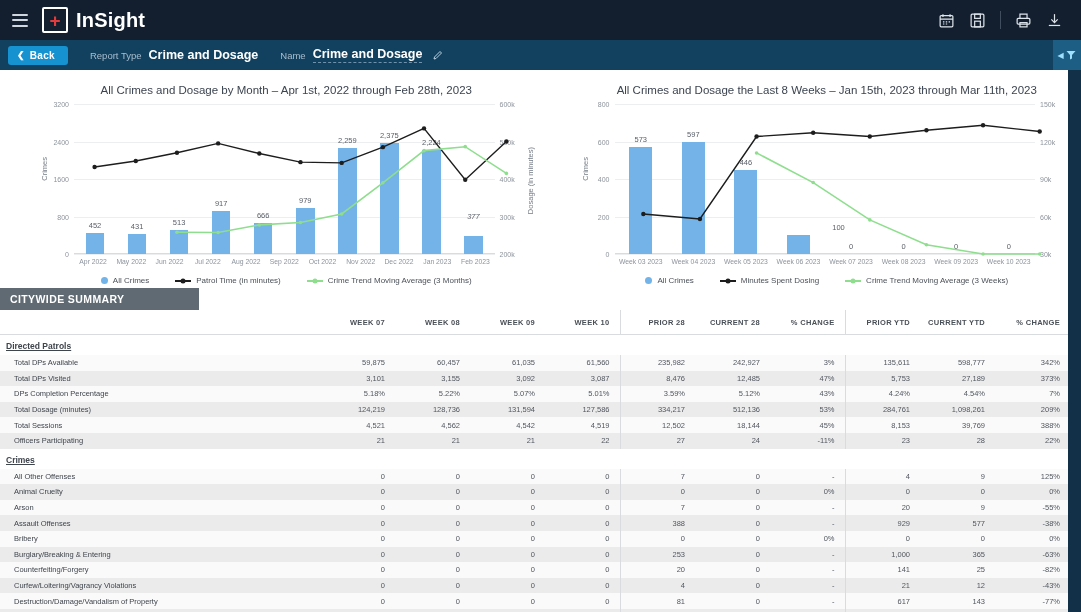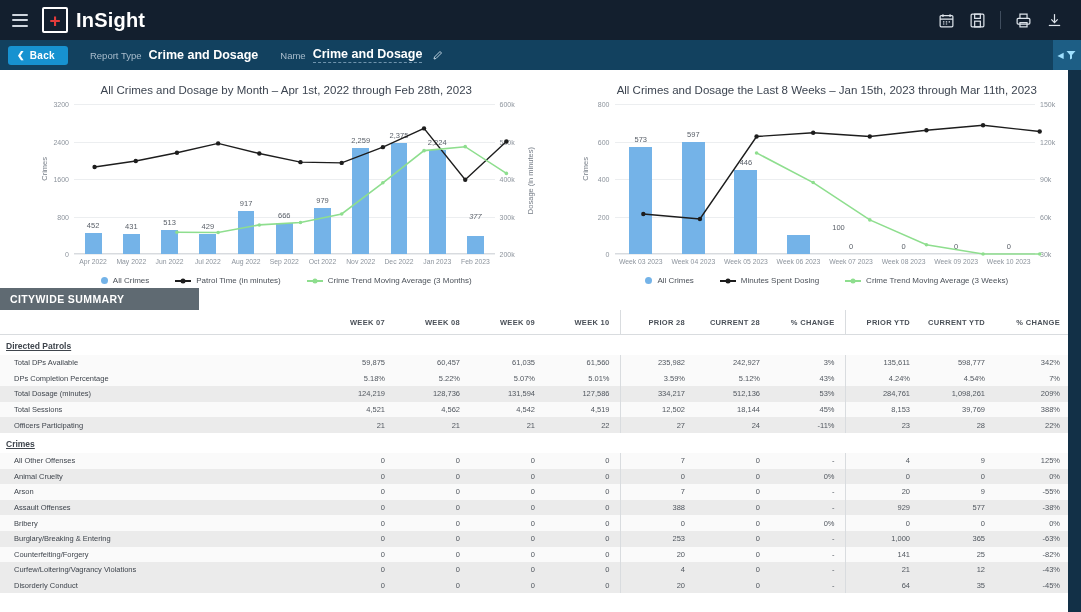--- a/index.html
+++ b/index.html
@@ -235,24 +235,20 @@
               <div class="bar" style="height: 21.1875px; background: rgb(116, 179, 232);"></div>
               <div class="bval" style="bottom: 24.1875px;">452</div>
             </div>
             <div class="bcol">
               <div class="bar" style="height: 20.2031px; background: rgb(116, 179, 232);"></div>
               <div class="bval" style="bottom: 23.2031px;">431</div>
             </div>
             <div class="bcol">
               <div class="bar" style="height: 24.0469px; background: rgb(116, 179, 232);"></div>
               <div class="bval" style="bottom: 27.0469px;">513</div>
-            </div>
-            <div class="bcol">
-              <div class="bar" style="height: 20.1094px; background: rgb(116, 179, 232);"></div>
-              <div class="bval" style="bottom: 23.1094px;">429</div>
             </div>
             <div class="bcol">
               <div class="bar" style="height: 42.9844px; background: rgb(116, 179, 232);"></div>
               <div class="bval" style="bottom: 45.9844px;">917</div>
             </div>
             <div class="bcol">
               <div class="bar" style="height: 31.2188px; background: rgb(116, 179, 232);"></div>
               <div class="bval" style="bottom: 34.2188px;">666</div>
             </div>
             <div class="bcol">
@@ -469,20 +465,33 @@
             <td>60,457</td>
             <td>61,035</td>
             <td>61,560</td>
             <td class="colsep">235,982</td>
             <td>242,927</td>
             <td>3%</td>
             <td class="colsep">135,611</td>
             <td>598,777</td>
             <td>342%</td>
           </tr>
+          <tr class="alt">
+            <td class="lbl">Total DPs Visited</td>
+            <td>3,101</td>
+            <td>3,155</td>
+            <td>3,092</td>
+            <td>3,087</td>
+            <td class="colsep">8,476</td>
+            <td>12,485</td>
+            <td>47%</td>
+            <td class="colsep">5,753</td>
+            <td>27,189</td>
+            <td>373%</td>
+          </tr>
           <tr class="norm">
             <td class="lbl">DPs Completion Percentage</td>
             <td>5.18%</td>
             <td>5.22%</td>
             <td>5.07%</td>
             <td>5.01%</td>
             <td class="colsep">3.59%</td>
             <td>5.12%</td>
             <td>43%</td>
             <td class="colsep">4.24%</td>
@@ -628,20 +637,33 @@
             <td>0</td>
             <td>0</td>
             <td>0</td>
             <td class="colsep">4</td>
             <td>0</td>
             <td>-</td>
             <td class="colsep">21</td>
             <td>12</td>
             <td>-43%</td>
           </tr>
+          <tr class="norm">
+            <td class="lbl">Destruction/Damage/Vandalism of Property</td>
+            <td>0</td>
+            <td>0</td>
+            <td>0</td>
+            <td>0</td>
+            <td class="colsep">81</td>
+            <td>0</td>
+            <td>-</td>
+            <td class="colsep">617</td>
+            <td>143</td>
+            <td>-77%</td>
+          </tr>
           <tr class="alt">
             <td class="lbl">Disorderly Conduct</td>
             <td>0</td>
             <td>0</td>
             <td>0</td>
             <td>0</td>
             <td class="colsep">20</td>
             <td>0</td>
             <td>-</td>
             <td class="colsep">64</td>

